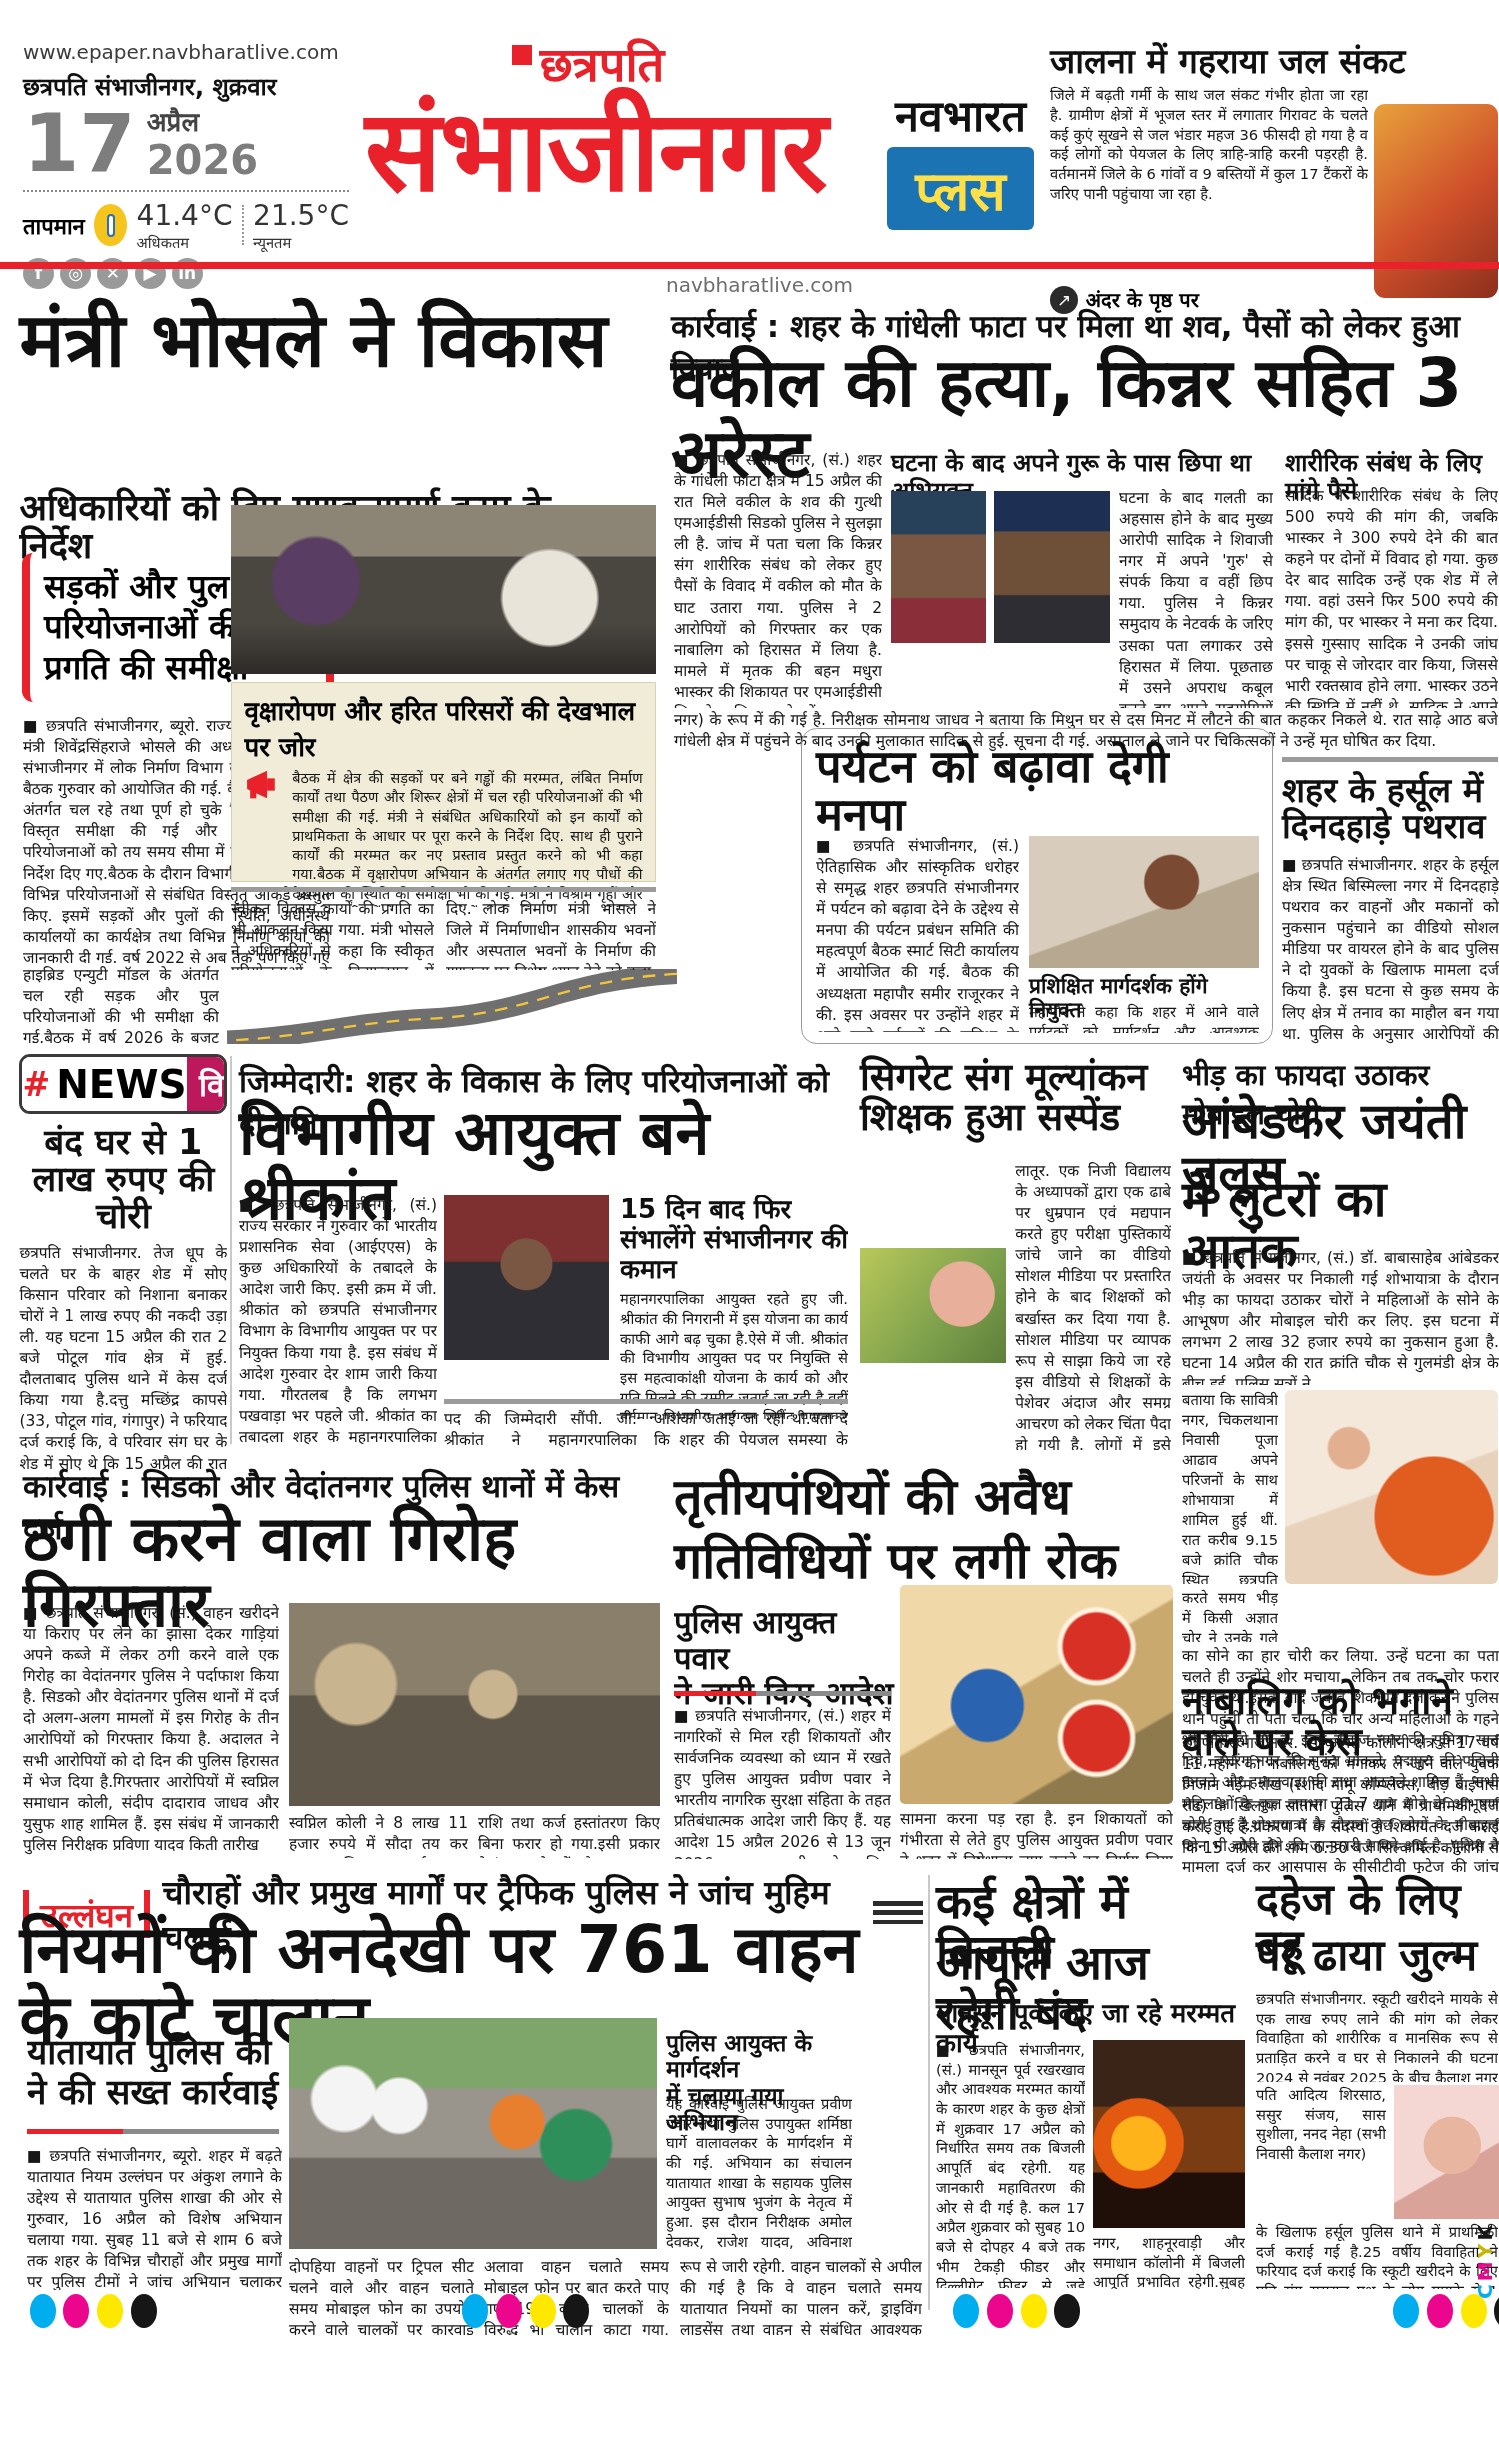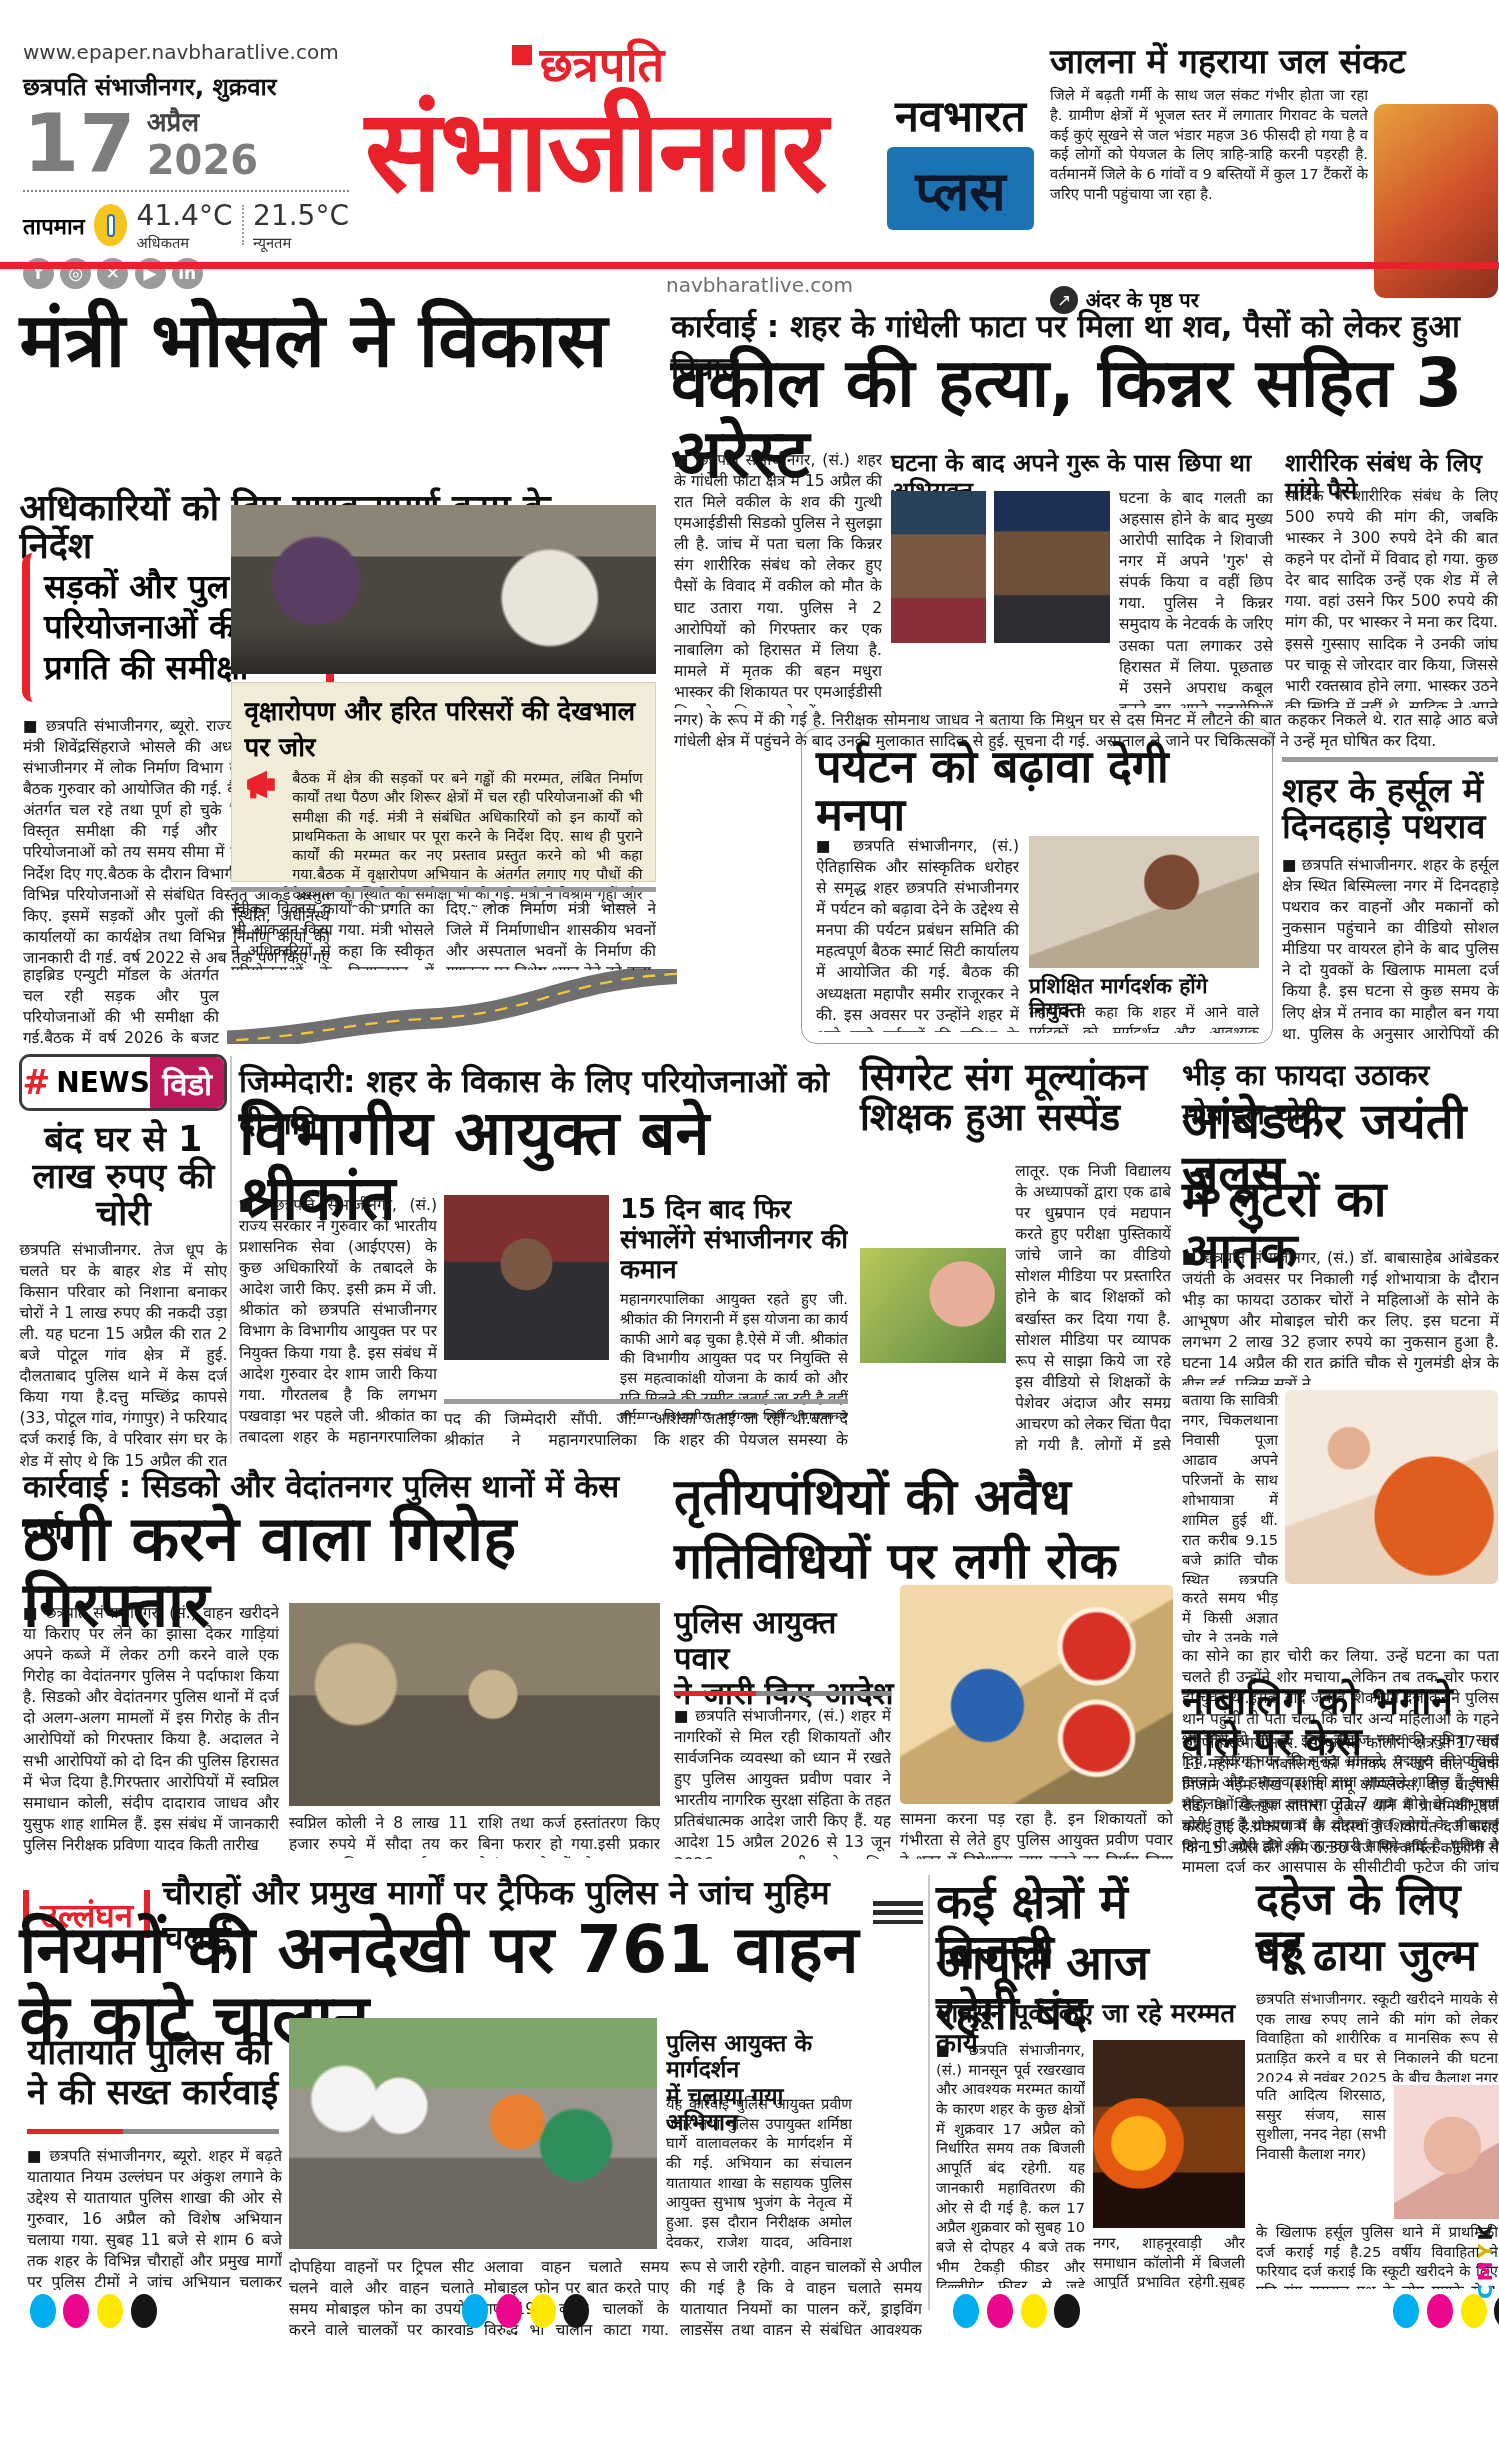--- a/index.html
+++ b/index.html
@@ -68,21 +68,21 @@
 
   <div class="abs" style="left:365px;top:31px;width:675px;">
     <div style="display:flex;align-items:flex-start;gap:7.8px;padding-left:147px;">
       <span style="width:20px;height:20px;background:#e8212a;display:inline-block;margin-top:14px;"></span>
       <span style="font-size:47px;font-weight:800;color:#e8212a;">छत्रपति</span>
     </div>
     <div style="font-size:113px;font-weight:800;color:#e8212a;line-height:1;letter-spacing:-1.6px;">संभाजीनगर</div>
   </div>
   <div class="abs" style="left:887px;top:85px;width:147px;">
     <div style="font-size:43px;font-weight:800;color:#111;text-align:center;">नवभारत</div>
-    <div style="background:#1b73b4;border-radius:6.2px;margin-top:3.1px;padding:4.7px 0;text-align:center;font-size:54px;font-weight:800;color:#0f172a;">प्लस</div>
+    <div style="background:#1b73b4;border-radius:6.2px;margin-top:3.1px;padding:4.7px 0;text-align:center;font-size:54px;font-weight:800;color:#fde047;">प्लस</div>
   </div>
 
   <div class="abs" style="left:1050px;top:43px;width:449px;">
     <div class="h" style="font-size:34px;">जालना में गहराया जल संकट</div>
     <div class="ph abs" style="left:324px;top:61px;width:124px;height:194px;border-radius:11px;background:linear-gradient(140deg,#e7a23b,#cf4f2a 55%,#8c2f1d);"></div>
     <div class="bts" style="width:318px;height:196px;margin-top:6.2px;">जिले में बढ़ती गर्मी के साथ जल संकट गंभीर होता जा रहा है. ग्रामीण क्षेत्रों में भूजल स्तर में लगातार गिरावट के चलते कई कुएं सूखने से जल भंडार महज 36 फीसदी हो गया है व कई लोगों को पेयजल के लिए त्राहि-त्राहि करनी पड़रही है. वर्तमानमें जिले के 6 गांवों व 9 बस्तियों में कुल 17 टैंकरों के जरिए पानी पहुंचाया जा रहा है.</div>
     <div style="display:flex;align-items:center;gap:7.8px;margin-top:4.7px;">
       <span style="width:28px;height:28px;border-radius:50%;background:#2b2b2b;color:#fff;display:flex;align-items:center;justify-content:center;font-size:17px;">↗</span>
       <span style="font-size:20px;font-weight:800;">अंदर के पृष्ठ पर</span>
     </div>
@@ -157,21 +157,21 @@
   </div>
 
   <div class="abs grayline" style="left:1282px;top:757px;width:216px;height:4.7px;"></div>
   <div class="abs h" style="left:1282px;top:772px;width:219px;font-size:34px;">शहर के हर्सूल में दिनदहाड़े पथराव</div>
   <div class="abs bt" style="left:1282px;top:855px;width:217px;height:189px;">■ छत्रपति संभाजीनगर. शहर के हर्सूल क्षेत्र स्थित बिस्मिल्ला नगर में दिनदहाड़े पथराव कर वाहनों और मकानों को नुकसान पहुंचाने का वीडियो सोशल मीडिया पर वायरल होने के बाद पुलिस ने दो युवकों के खिलाफ मामला दर्ज किया है. इस घटना से कुछ समय के लिए क्षेत्र में तनाव का माहौल बन गया था. पुलिस के अनुसार आरोपियों की पहचान आरफात फजल पटेल और रेहान उर्फ पापा रशीद पिंजारी के रूप में हुई है. इस मामले में हर्सूल पुलिस थाने के अपराध जांच दल के कर्मचारी फिरोज मस्जिद तडवी ने शिकायत दर्ज कराई है.</div>
 
   <div class="abs" style="left:19.4px;top:1054px;width:208px;">
     <div style="display:flex;border:3.1px solid #3a3a3a;border-radius:11px;overflow:hidden;">
       <span style="flex:1;display:flex;align-items:center;justify-content:center;gap:6.2px;background:#fff;padding:4.7px 0;">
         <span style="color:#e8212a;font-size:33px;font-weight:800;">#</span>
-        <span style="font-size:28px;font-weight:800;">NEWS</span>
+        <span style="font-size:39px;font-weight:800;">NEWS</span>
       </span>
       <span style="background:#be185d;color:#fff;font-size:31px;font-weight:800;padding:4.7px 12.4px;display:flex;align-items:center;">विडो</span>
     </div>
     <div class="h" style="font-size:35px;margin-top:9.3px;text-align:center;">बंद घर से 1 लाख रुपए की चोरी</div>
     <div class="bt" style="height:233px;margin-top:7.8px;">छत्रपति संभाजीनगर. तेज धूप के चलते घर के बाहर शेड में सोए किसान परिवार को निशाना बनाकर चोरों ने 1 लाख रुपए की नकदी उड़ा ली. यह घटना 15 अप्रैल की रात 2 बजे पोटूल गांव क्षेत्र में हुई. दौलताबाद पुलिस थाने में केस दर्ज किया गया है.दत्तु मच्छिंद्र कापसे (33, पोटूल गांव, गंगापुर) ने फरियाद दर्ज कराई कि, वे परिवार संग घर के शेड में सोए थे कि 15 अप्रैल की रात 2 बजे चोर ने घर में घुसकर एक लाख रुपए मूल्य की नकदी उड़ा ली. सुबह जागने पर घटना प्रकाश में आई. जांच हवलदार अहिरे कर रहे हैं.</div>
   </div>
   <div class="abs vline" style="left:230px;top:1056px;height:388px;"></div>
 
   <div class="abs" style="left:239px;top:1059px;width:613px;font-size:31px;">
     <span class="kick red">जिम्मेदारी:</span><span class="kick"> शहर के विकास के लिए परियोजनाओं को दी गति</span>

